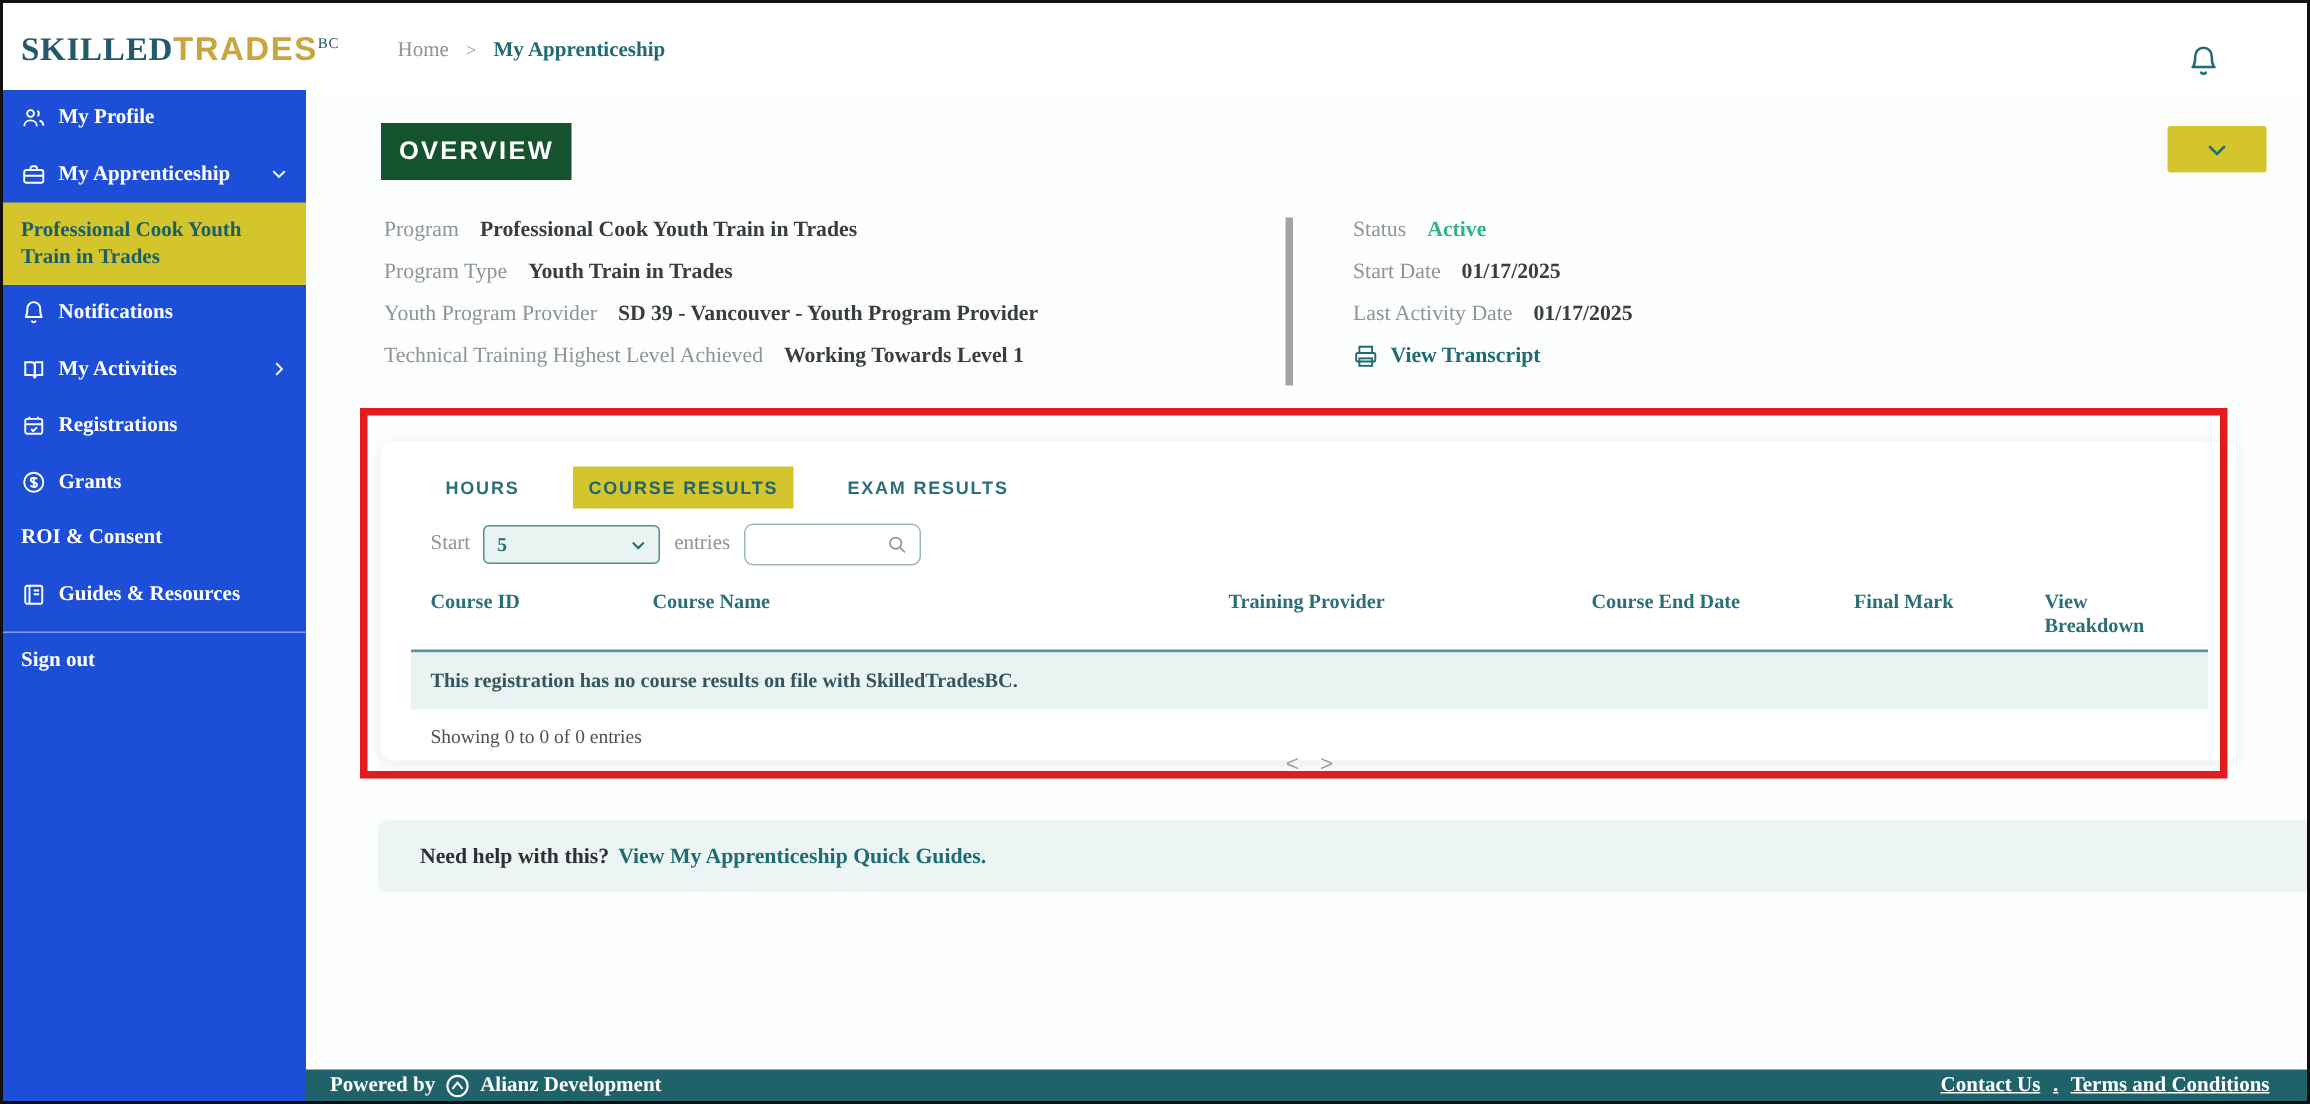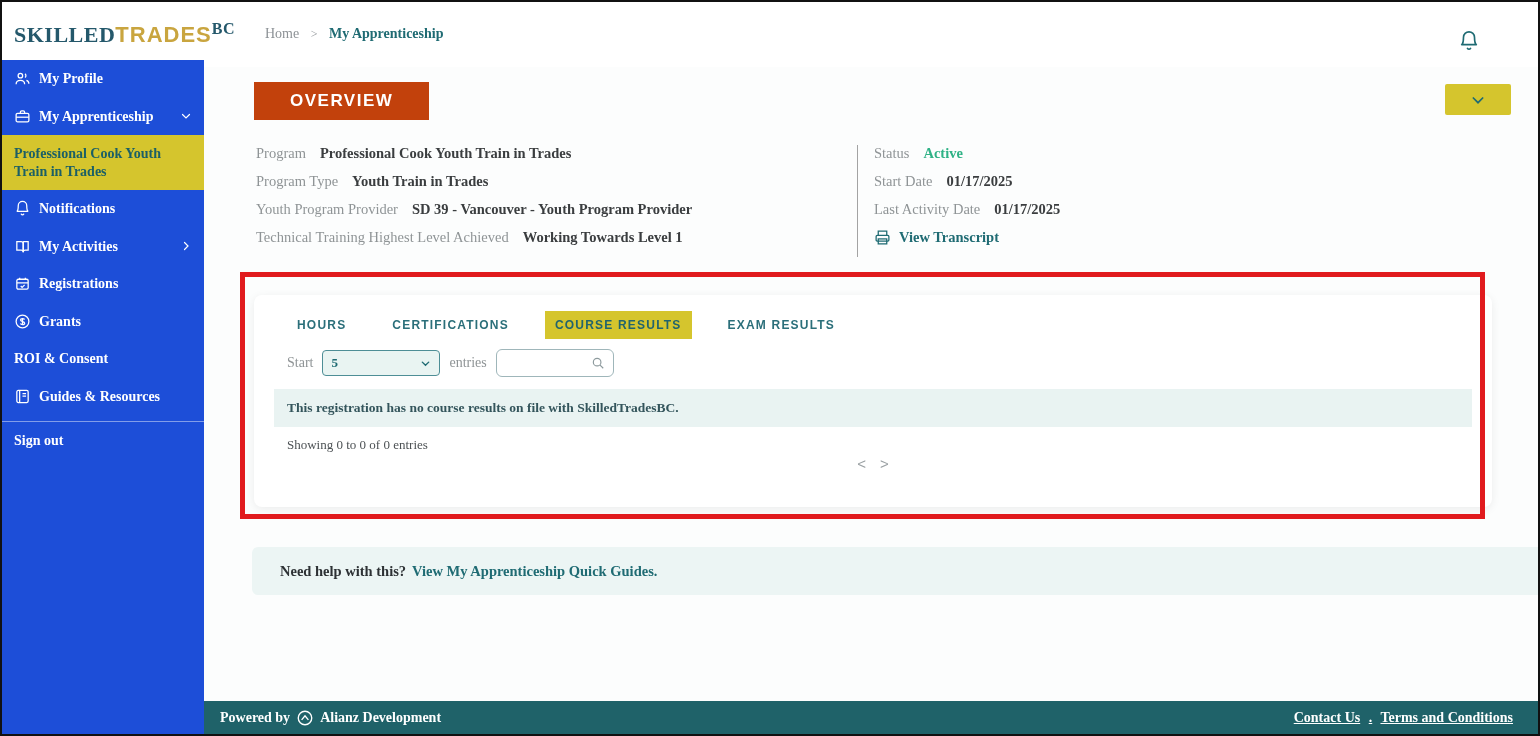--- a/index.html
+++ b/index.html
@@ -4,43 +4,43 @@
 <style>
   * { margin:0; padding:0; box-sizing:border-box; }
   html,body { width:1540px; height:736px; font-family:"Liberation Serif", serif; }
   .frame { position:relative; width:1540px; height:736px; background:#ffffff; border:2px solid #111; overflow:hidden; }
 
   
   .topbar { position:absolute; top:0; left:0; right:0; height:65px; background:#ffffff; }
   .logo { position:absolute; left:12px; top:18px; font-size:22px; letter-spacing:.5px; white-space:nowrap; }
   .logo .skilled { font-family:"Liberation Serif", serif; color:#24586b; font-weight:bold; }
   .logo .trades { font-family:"Liberation Sans", sans-serif; color:#c9a53f; font-weight:bold; letter-spacing:1px; }
-  .logo .sup { font-family:"Liberation Serif", serif; color:#24586b; font-size:16px; vertical-align:super; font-weight:bold; }
+  .logo .sup { font-family:"Liberation Serif", serif; color:#24586b; font-size:10px; vertical-align:super; font-weight:normal; }
   .breadcrumb { position:absolute; left:263px; top:24px; font-size:14px; color:#8d9296; }
   .breadcrumb .sep { margin:0 8px; font-size:12px; color:#8d9296; }
   .breadcrumb .current { color:#1f6b73; font-weight:bold; }
   .topbar-bell { position:absolute; right:58px; top:28px; width:22px; height:22px; cursor:pointer; }
 
   
   .sidebar { position:absolute; top:58px; left:0; width:202px; bottom:0; background:#1d4ed8; color:#ffffff; font-weight:bold; font-size:14px; }
   .side-item { display:flex; align-items:center; gap:8px; padding:10px 12px; cursor:pointer; line-height:1.25; }
   .side-item .icon { width:17px; height:17px; flex:0 0 17px; display:inline-flex; }
   .side-item .chev { margin-left:auto; width:12px; height:12px; display:inline-flex; }
   .side-item.active { background:#d5c52d; color:#1b5f66; padding:10px 12px; }
   .side-divider { border-top:1px solid rgba(255,255,255,.45); margin-top:6px; }
   .side-item.plain { padding-left:12px; }
 
   
   .main { position:absolute; top:65px; left:202px; right:0; bottom:33px; background:#fcfdfd; }
-  .page-title { position:absolute; left:50px; top:15px; background:#c2410c; color:#fff; font-family:"Liberation Sans", sans-serif; font-weight:bold; font-size:17px; letter-spacing:1.5px; padding:9px 36px; }
+  .page-title { position:absolute; left:50px; top:15px; background:#14532d; color:#fff; font-family:"Liberation Sans", sans-serif; font-weight:bold; font-size:17px; letter-spacing:1.5px; padding:9px 12px; }
   .collapse-btn { position:absolute; right:27px; top:17px; width:66px; height:31px; background:#d5c52d; display:flex; align-items:center; justify-content:center; cursor:pointer; border-radius:2px; }
 
   .info { position:absolute; left:52px; top:78px; right:30px; display:flex; }
   .info-left { width:601px; }
-  .info-right { border-left:1px solid #a3a3a3; padding-left:16px; }
+  .info-right { border-left:5px solid #a3a3a3; padding-left:40px; }
   .info-row { display:flex; margin-bottom:11px; font-size:14.5px; }
   .info-label { color:#8f9496; margin-right:14px; }
   .info-value { color:#3a3d3f; font-weight:bold; }
   .info-value.green { color:#2fb286; }
   .transcript { display:flex; align-items:center; gap:8px; color:#1f6b73; font-weight:bold; font-size:14.5px; cursor:pointer; }
 
   .annotation { position:absolute; left:36px; top:205px; width:1245px; height:247px; border:5px solid #e11b1e; pointer-events:none; z-index:5; }
 
   .card { position:absolute; left:50px; top:228px; width:1238px; height:212px; background:#ffffff; border-radius:8px; box-shadow:0 2px 10px rgba(0,0,0,.07); }
   .tabs { display:flex; gap:26px; padding:16px 0 0 33px; font-family:"Liberation Sans", sans-serif; font-weight:bold; font-size:12px; letter-spacing:1.2px; color:#2b6f7a; }
@@ -59,21 +59,21 @@
   .empty-row { background:#e9f3f2; padding:11px 13px; font-size:13.5px; color:#34555c; font-weight:bold; }
   .summary { padding:10px 13px 0 13px; font-size:13px; color:#4c5154; }
   .pagination { display:flex; justify-content:center; gap:14px; color:#9aa0a3; font-size:15px; margin-top:2px; font-family:"Liberation Sans", sans-serif; }
   .pagination span { cursor:pointer; }
 
   .help-box { position:absolute; left:48px; top:480px; width:1464px; height:48px; background:#ecf5f4; border-radius:6px; display:flex; align-items:center; padding-left:28px; font-size:14.5px; }
   .help-box .q { color:#2d3134; font-weight:bold; margin-right:6px; }
   .help-box a { color:#1f6b73; font-weight:bold; text-decoration:none; cursor:pointer; }
 
   
-  .footer { position:absolute; left:202px; right:0; bottom:0; height:33px; background:#1f6269; color:#ffffff; display:flex; align-items:center; justify-content:space-between; padding:0 25px 0 16px; font-size:14px; font-weight:bold; }
+  .footer { position:absolute; left:202px; right:0; bottom:0; height:21px; background:#1f6269; color:#ffffff; display:flex; align-items:center; justify-content:space-between; padding:0 25px 0 16px; font-size:14px; font-weight:bold; }
   .footer .left { display:flex; align-items:center; gap:6px; }
   .footer .right span { cursor:pointer;text-decoration:underline; }
   .footer .dot { margin:0 5px; font-weight:bold; cursor:default; }
   svg { display:block; }
 </style>
 </head>
 <body>
 
 <div class="frame">
 
@@ -238,21 +238,20 @@
           <span>View Transcript</span>
         </div>
       </div>
     </div>
 
     <div class="annotation"></div>
 
     <div class="card">
       <div class="tabs">
         <div class="tab">HOURS</div>
-        <div class="tab">CERTIFICATIONS</div>
         <div class="tab active">COURSE RESULTS</div>
         <div class="tab">EXAM RESULTS</div>
       </div>
 
       <div class="controls">
         <span>Start</span>
         <div class="page-size">
           <span>5</span>
           <span class="chev">
             <svg width="11" height="11" viewBox="0 0 24 24" fill="none" stroke="#1f6b73" stroke-width="3" stroke-linecap="round">
@@ -266,20 +265,28 @@
           <span>
             <svg width="14" height="14" viewBox="0 0 24 24" fill="none" stroke="#8d9a9d" stroke-width="2">
                 <circle cx="10.5" cy="10.5" r="6.5"></circle>
                 <path d="M15.5 15.5L21 21"></path>
               </svg>
           </span>
         </div>
       </div>
 
       <div class="table-wrap">
+        <div class="thead">
+          <div class="th-1">Course ID</div>
+          <div class="th-2">Course Name</div>
+          <div class="th-3">Training Provider</div>
+          <div class="th-4">Course End Date</div>
+          <div class="th-5">Final Mark</div>
+          <div class="th-6">View Breakdown</div>
+        </div>
         <div class="empty-row">This registration has no course results on file with SkilledTradesBC.</div>
         <div class="summary">Showing 0 to 0 of 0 entries</div>
         <div class="pagination">
           <span>&lt;</span>
           <span>&gt;</span>
         </div>
       </div>
     </div>
 
     <div class="help-box">

